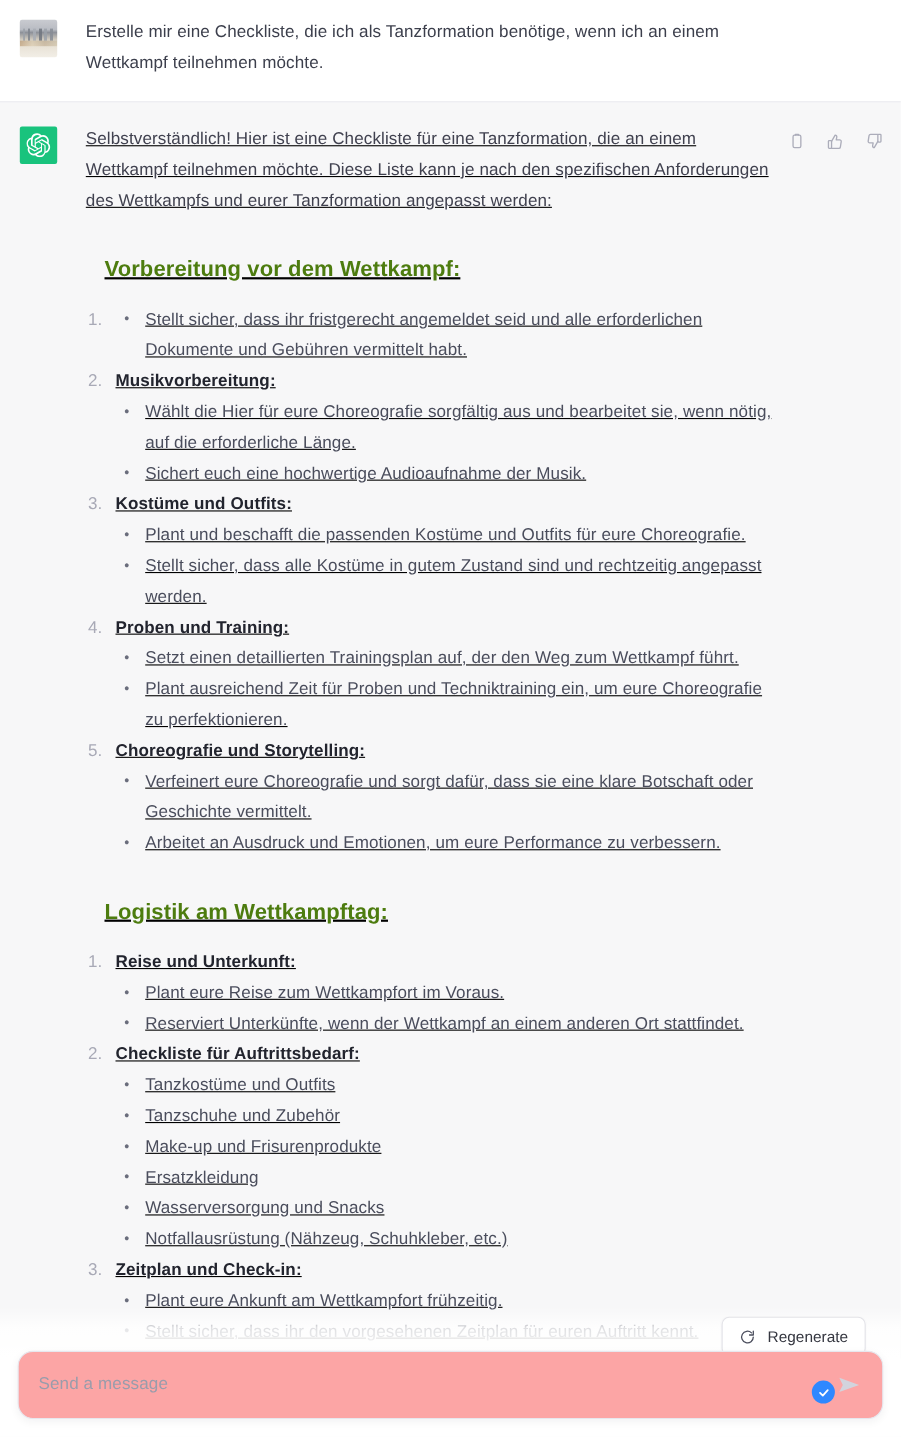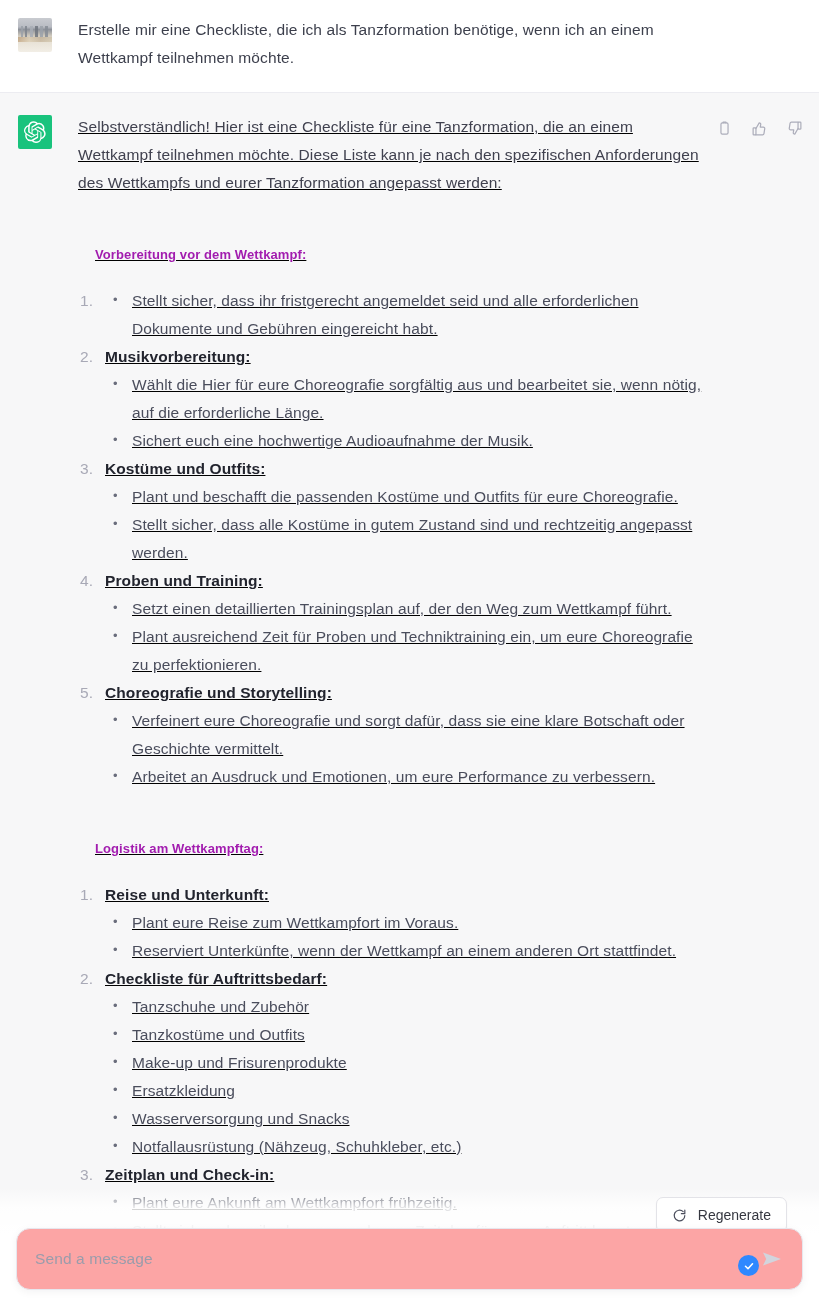--- a/index.html
+++ b/index.html
@@ -103,25 +103,25 @@
 
   .para {
     font-size: 15.5px;
     line-height: 28px;
     color: #40414f;
     letter-spacing: .1px;
   }
   .msg-row.user .para { color: #3c3f4c; }
 
   .section-head {
-    font-size: 13px;
+    font-size: 20px;
     line-height: 28px;
     font-weight: 700;
-    color: #a21caf;
-    margin-top: 44px;
+    color: #4d7c0f;
+    margin-top: 34px;
     margin-bottom: 18px;
     padding-left: 17px;
     letter-spacing: .1px;
   }
 
   
   ol.steps {
     list-style: none;
     counter-reset: step;
     margin: 0;
@@ -304,21 +304,21 @@
     </div>
 
     <div class="msg-body">
       <div class="para">Selbstverständlich! Hier ist eine Checkliste für eine Tanzformation, die an einem Wettkampf teilnehmen möchte. Diese Liste kann je nach den spezifischen Anforderungen des Wettkampfs und eurer Tanzformation angepasst werden:</div>
 
       <div class="section-head">Vorbereitung vor dem Wettkampf:</div>
 
       <ol class="steps">
         <li>
           <ul class="subs">
-            <li>Stellt sicher, dass ihr fristgerecht angemeldet seid und alle erforderlichen Dokumente und Gebühren eingereicht habt.</li>
+            <li>Stellt sicher, dass ihr fristgerecht angemeldet seid und alle erforderlichen Dokumente und Gebühren vermittelt habt.</li>
           </ul>
         </li>
         <li>
           <div class="step-title">Musikvorbereitung:</div>
           <ul class="subs">
             <li>Wählt die Hier für eure Choreografie sorgfältig aus und bearbeitet sie, wenn nötig, auf die erforderliche Länge.</li>
             <li>Sichert euch eine hochwertige Audioaufnahme der Musik.</li>
           </ul>
         </li>
         <li>
@@ -350,22 +350,22 @@
         <li>
           <div class="step-title">Reise und Unterkunft:</div>
           <ul class="subs">
             <li>Plant eure Reise zum Wettkampfort im Voraus.</li>
             <li>Reserviert Unterkünfte, wenn der Wettkampf an einem anderen Ort stattfindet.</li>
           </ul>
         </li>
         <li>
           <div class="step-title">Checkliste für Auftrittsbedarf:</div>
           <ul class="subs">
+            <li>Tanzkostüme und Outfits</li>
             <li>Tanzschuhe und Zubehör</li>
-            <li>Tanzkostüme und Outfits</li>
             <li>Make-up und Frisurenprodukte</li>
             <li>Ersatzkleidung</li>
             <li>Wasserversorgung und Snacks</li>
             <li>Notfallausrüstung (Nähzeug, Schuhkleber, etc.)</li>
           </ul>
         </li>
         <li>
           <div class="step-title">Zeitplan und Check-in:</div>
           <ul class="subs">
             <li>Plant eure Ankunft am Wettkampfort frühzeitig.</li>

